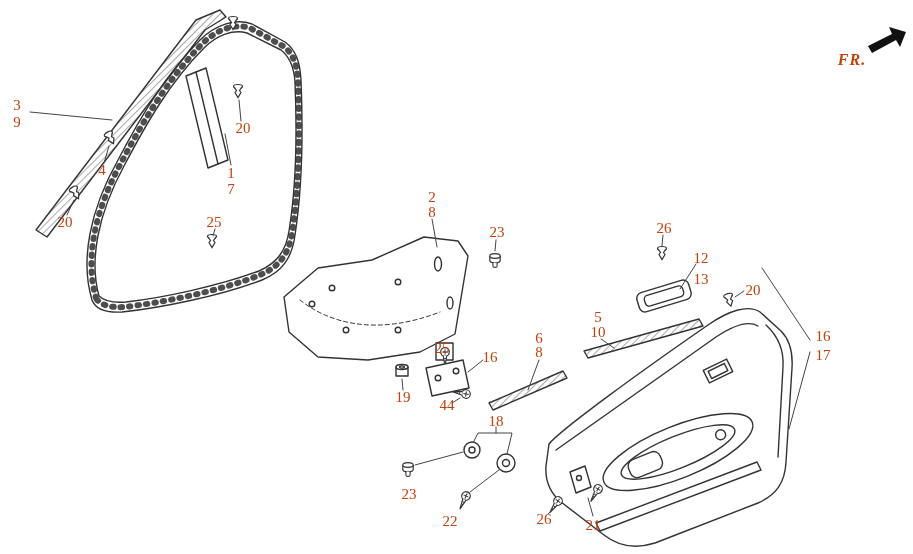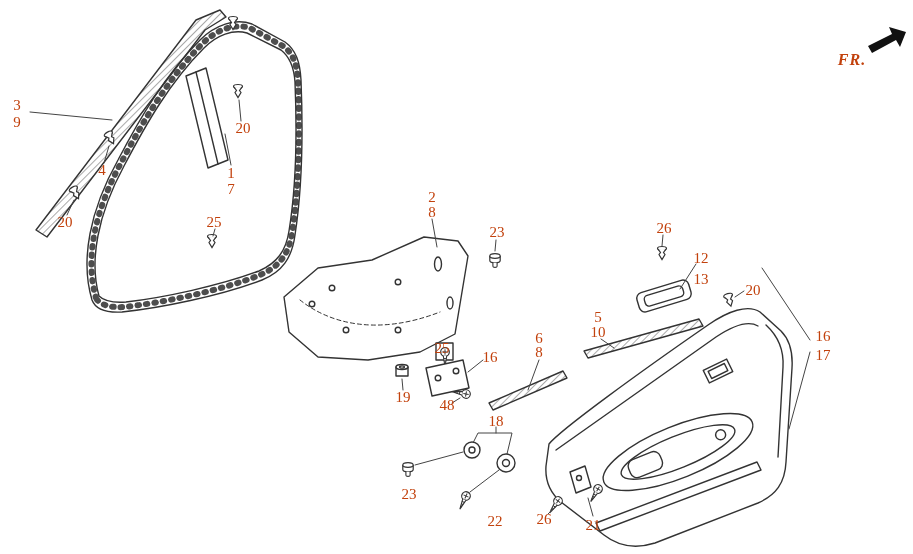--- a/index.html
+++ b/index.html
@@ -210,20 +210,20 @@
 <span class="lbl" style="left:753px;top:290px">20</span>
 <span class="lbl" style="left:598px;top:317px">5</span>
 <span class="lbl" style="left:598px;top:332px">10</span>
 <span class="lbl" style="left:539px;top:338px">6</span>
 <span class="lbl" style="left:539px;top:352px">8</span>
 <span class="lbl" style="left:823px;top:336px">16</span>
 <span class="lbl" style="left:823px;top:355px">17</span>
 <span class="lbl" style="left:442px;top:348px">25</span>
 <span class="lbl" style="left:490px;top:357px">16</span>
 <span class="lbl" style="left:403px;top:397px">19</span>
-<span class="lbl" style="left:447px;top:405px">48</span>
+<span class="lbl" style="left:447px;top:405px">44</span>
 <span class="lbl" style="left:496px;top:421px">18</span>
 <span class="lbl" style="left:409px;top:494px">23</span>
-<span class="lbl" style="left:495px;top:521px">22</span>
+<span class="lbl" style="left:450px;top:521px">22</span>
 <span class="lbl" style="left:544px;top:519px">26</span>
 <span class="lbl" style="left:593px;top:525px">21</span>
 
 </div>
 
 </body></html>

